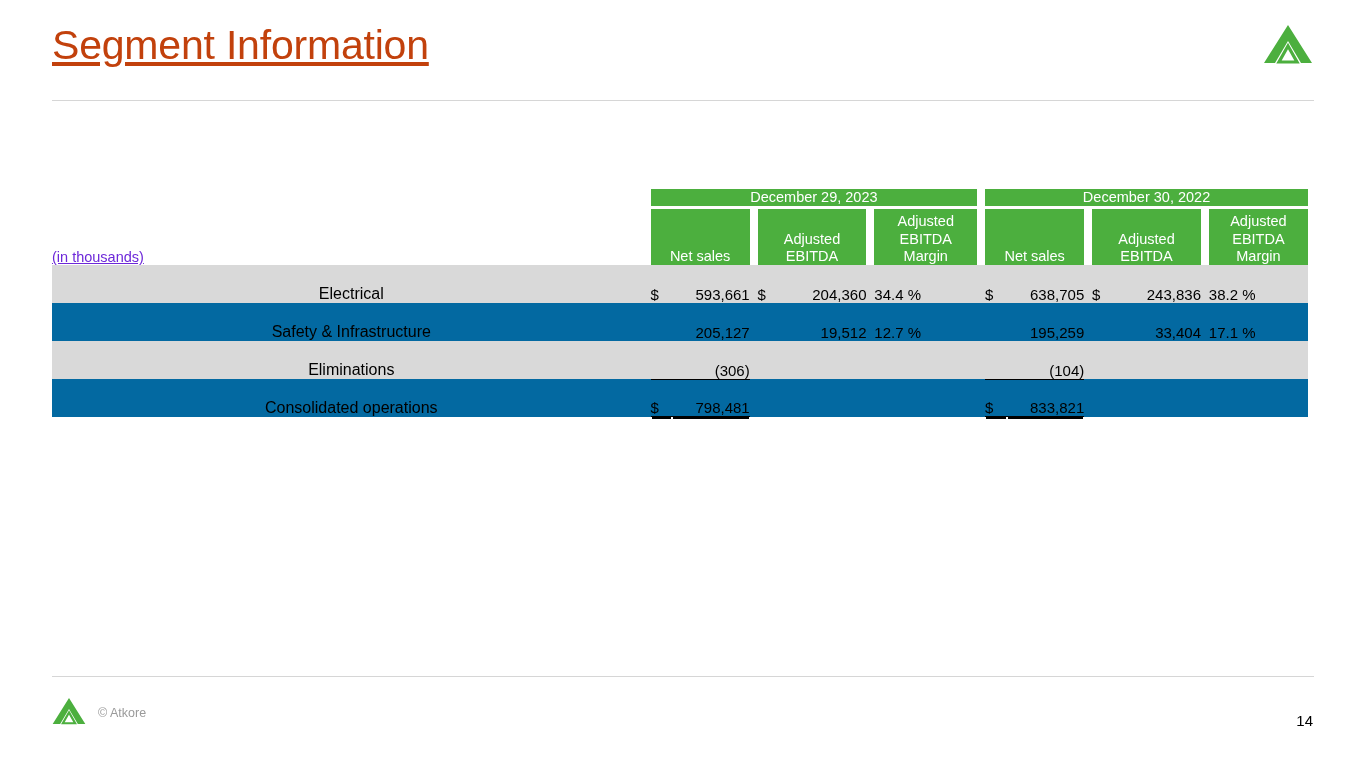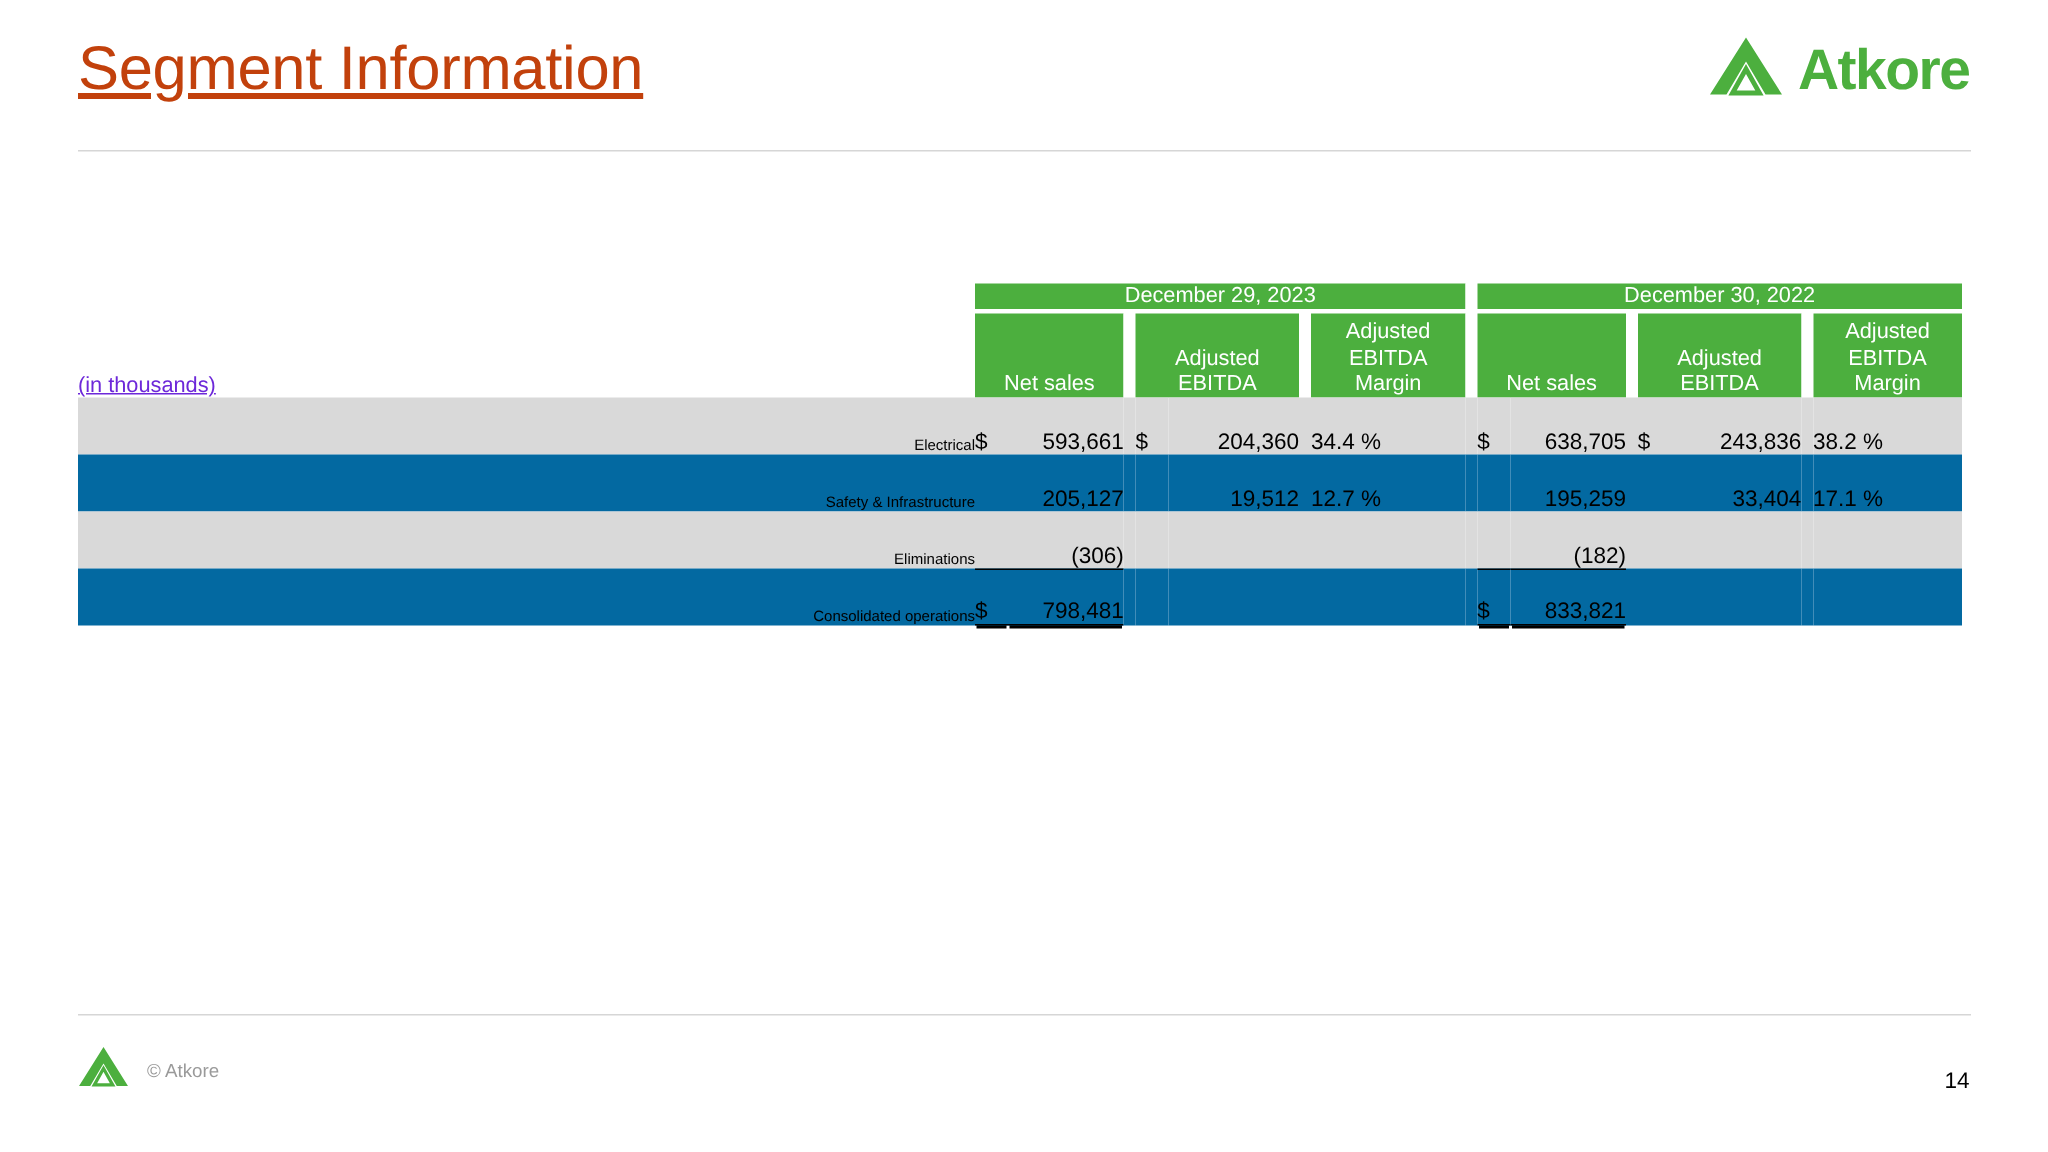--- a/index.html
+++ b/index.html
@@ -92,22 +92,22 @@
     text-align: left;
     font-size: 14.5px;
     padding-bottom: 2px;
     white-space: nowrap;
   }
 
   .row-shaded td { background: #d9d9d9; }
   .row-plain td { background: #0369a1; }
 
   .cell-label {
-    text-align: right;
-    font-size: 10px;
+    text-align: center;
+    font-size: 16px;
     height: 38px;
     padding-left: 0;
     white-space: nowrap;
   }
   .cell-cur {
     text-align: left;
     width: 16px;
     font-size: 15px;
     padding-left: 6px;
   }
@@ -165,21 +165,20 @@
 
 <div class="slide-title">Segment Information</div>
 
 <div class="brand-logo">
   <span>
     <svg width="50" height="40" viewBox="0 0 50 40" aria-hidden="true">
       <path d="M25 1 L49 39 L38 39 L25 17 L12 39 L1 39 Z" fill="#4CAF3E"></path>
       <path d="M25 22 L34 38 L16 38 Z" fill="none" stroke="#4CAF3E" stroke-width="3.2"></path>
     </svg>
   </span>
-  <span class="brand-wordmark">Atkore</span>
 </div>
 
 <div class="title-rule"></div>
 
 <table class="seg-table">
   <colgroup>
     <col style="width:608px">
     <col style="width:22px">
       <col style="width:78px">
     <col style="width:8px">
@@ -288,21 +287,21 @@
     <td class="cell-label">Eliminations</td>
     <td class="cell-cur"></td>
     <td class="cell-num">(306)</td>
     <td></td>
     <td class="cell-cur"></td>
     <td class="cell-num"></td>
     <td></td>
     <td class="cell-pct"></td>
     <td></td>
     <td class="cell-cur"></td>
-    <td class="cell-num">(182)</td>
+    <td class="cell-num">(104)</td>
     <td></td>
     <td class="cell-cur"></td>
     <td class="cell-num"></td>
     <td></td>
     <td class="cell-pct"></td>
   </tr>
 
   <tr class="row-plain">
     <td class="cell-label">Consolidated operations</td>
     <td class="cell-cur rule-top dbl-bottom">$</td>

